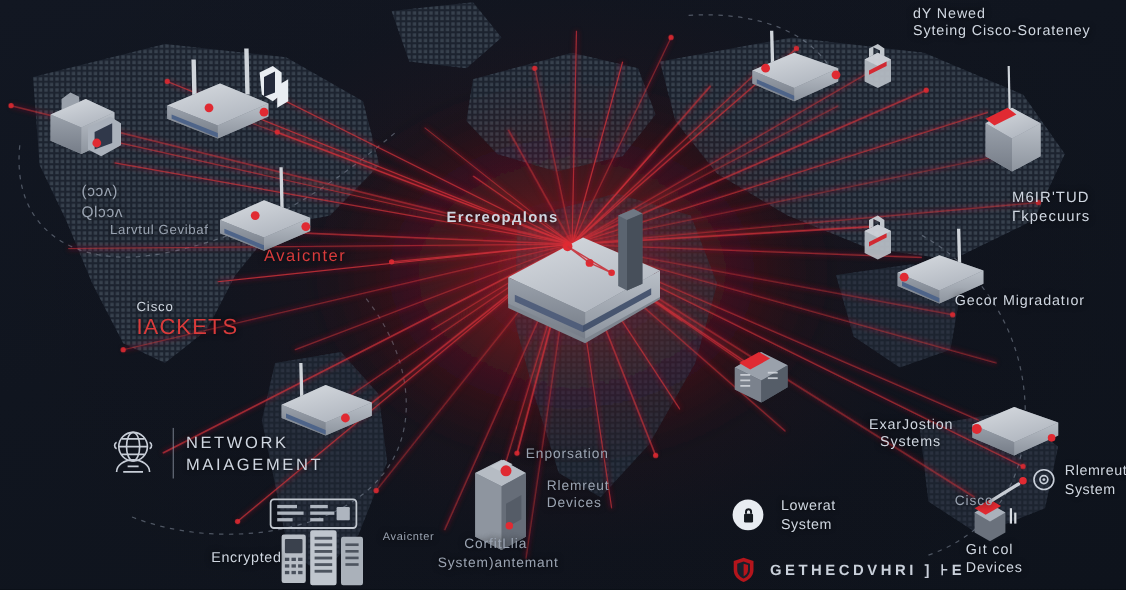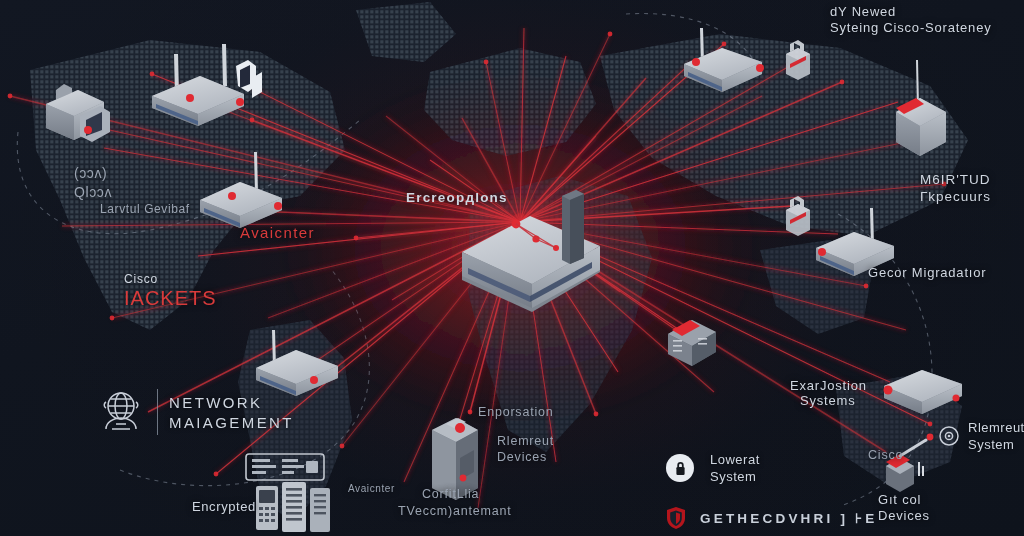--- a/index.html
+++ b/index.html
@@ -481,21 +481,21 @@
       <div class="lbl white" style="left: 868px; top: 265px; font-size: 13px; font-weight: normal; letter-spacing: 0.8px; text-shadow: rgba(0, 0, 0, 0.9) 0px 0px 6px;">Gecor Migradatıor</div>
       <div class="lbl white" style="left: 790px; top: 378px; font-size: 13px; font-weight: normal; letter-spacing: 0.8px; text-shadow: rgba(0, 0, 0, 0.9) 0px 0px 6px;">ExarJostion</div>
       <div class="lbl white" style="left: 800px; top: 393px; font-size: 13px; font-weight: normal; letter-spacing: 0.8px; text-shadow: rgba(0, 0, 0, 0.9) 0px 0px 6px;">Systems</div>
       <div class="lbl dim" style="left: 868px; top: 448px; font-size: 12.5px; font-weight: normal; letter-spacing: 0.8px; text-shadow: rgba(0, 0, 0, 0.9) 0px 0px 6px;">Cisco</div>
       <div class="lbl white" style="left: 878px; top: 492px; font-size: 13px; font-weight: normal; letter-spacing: 0.8px; text-shadow: rgba(0, 0, 0, 0.9) 0px 0px 6px;">Gıt col</div>
       <div class="lbl white" style="left: 878px; top: 508px; font-size: 13px; font-weight: normal; letter-spacing: 0.8px; text-shadow: rgba(0, 0, 0, 0.9) 0px 0px 6px;">Devices</div>
       <div class="lbl dim" style="left: 478px; top: 405px; font-size: 12.5px; font-weight: normal; letter-spacing: 0.8px; text-shadow: rgba(0, 0, 0, 0.9) 0px 0px 6px;">Enporsation</div>
       <div class="lbl dim" style="left: 497px; top: 434px; font-size: 12.5px; font-weight: normal; letter-spacing: 0.8px; text-shadow: rgba(0, 0, 0, 0.9) 0px 0px 6px;">Rlemreut</div>
       <div class="lbl dim" style="left: 497px; top: 450px; font-size: 12.5px; font-weight: normal; letter-spacing: 0.8px; text-shadow: rgba(0, 0, 0, 0.9) 0px 0px 6px;">Devices</div>
       <div class="lbl dim" style="left: 422px; top: 487px; font-size: 12.5px; font-weight: normal; letter-spacing: 0.8px; text-shadow: rgba(0, 0, 0, 0.9) 0px 0px 6px;">CorfitLlia</div>
-      <div class="lbl dim" style="left: 398px; top: 504px; font-size: 12.5px; font-weight: normal; letter-spacing: 0.8px; text-shadow: rgba(0, 0, 0, 0.9) 0px 0px 6px;">TVeccm)antemant</div>
+      <div class="lbl dim" style="left: 398px; top: 504px; font-size: 12.5px; font-weight: normal; letter-spacing: 0.8px; text-shadow: rgba(0, 0, 0, 0.9) 0px 0px 6px;">System)antemant</div>
       <div class="lbl white" style="left: 192px; top: 499px; font-size: 13px; font-weight: normal; letter-spacing: 0.6px; text-shadow: rgba(0, 0, 0, 0.9) 0px 0px 6px;">Encrypted</div>
       <div class="lbl dim" style="left: 304px; top: 483px; font-size: 10px; font-weight: normal; letter-spacing: 0.6px; text-shadow: rgba(0, 0, 0, 0.9) 0px 0px 6px; margin-left: 44px;">Avaicnter</div>
       <div class="lbl dim" style="left: 74px; top: 165px; font-size: 14px; font-weight: normal; letter-spacing: 0.6px; text-shadow: rgba(0, 0, 0, 0.9) 0px 0px 6px;">(ɔɔʌ)</div>
       <div class="lbl dim" style="left: 74px; top: 184px; font-size: 14px; font-weight: normal; letter-spacing: 0.6px; text-shadow: rgba(0, 0, 0, 0.9) 0px 0px 6px;">Qlɔɔʌ</div>
     </div>
 
   <div class="lbl row" style="left:96px;top:386px;">
     <svg width="50" height="52" viewBox="0 0 50 52">
       <g fill="none" stroke="#c8ced8" stroke-width="1.5">
         <circle cx="25" cy="20" r="13"></circle>

